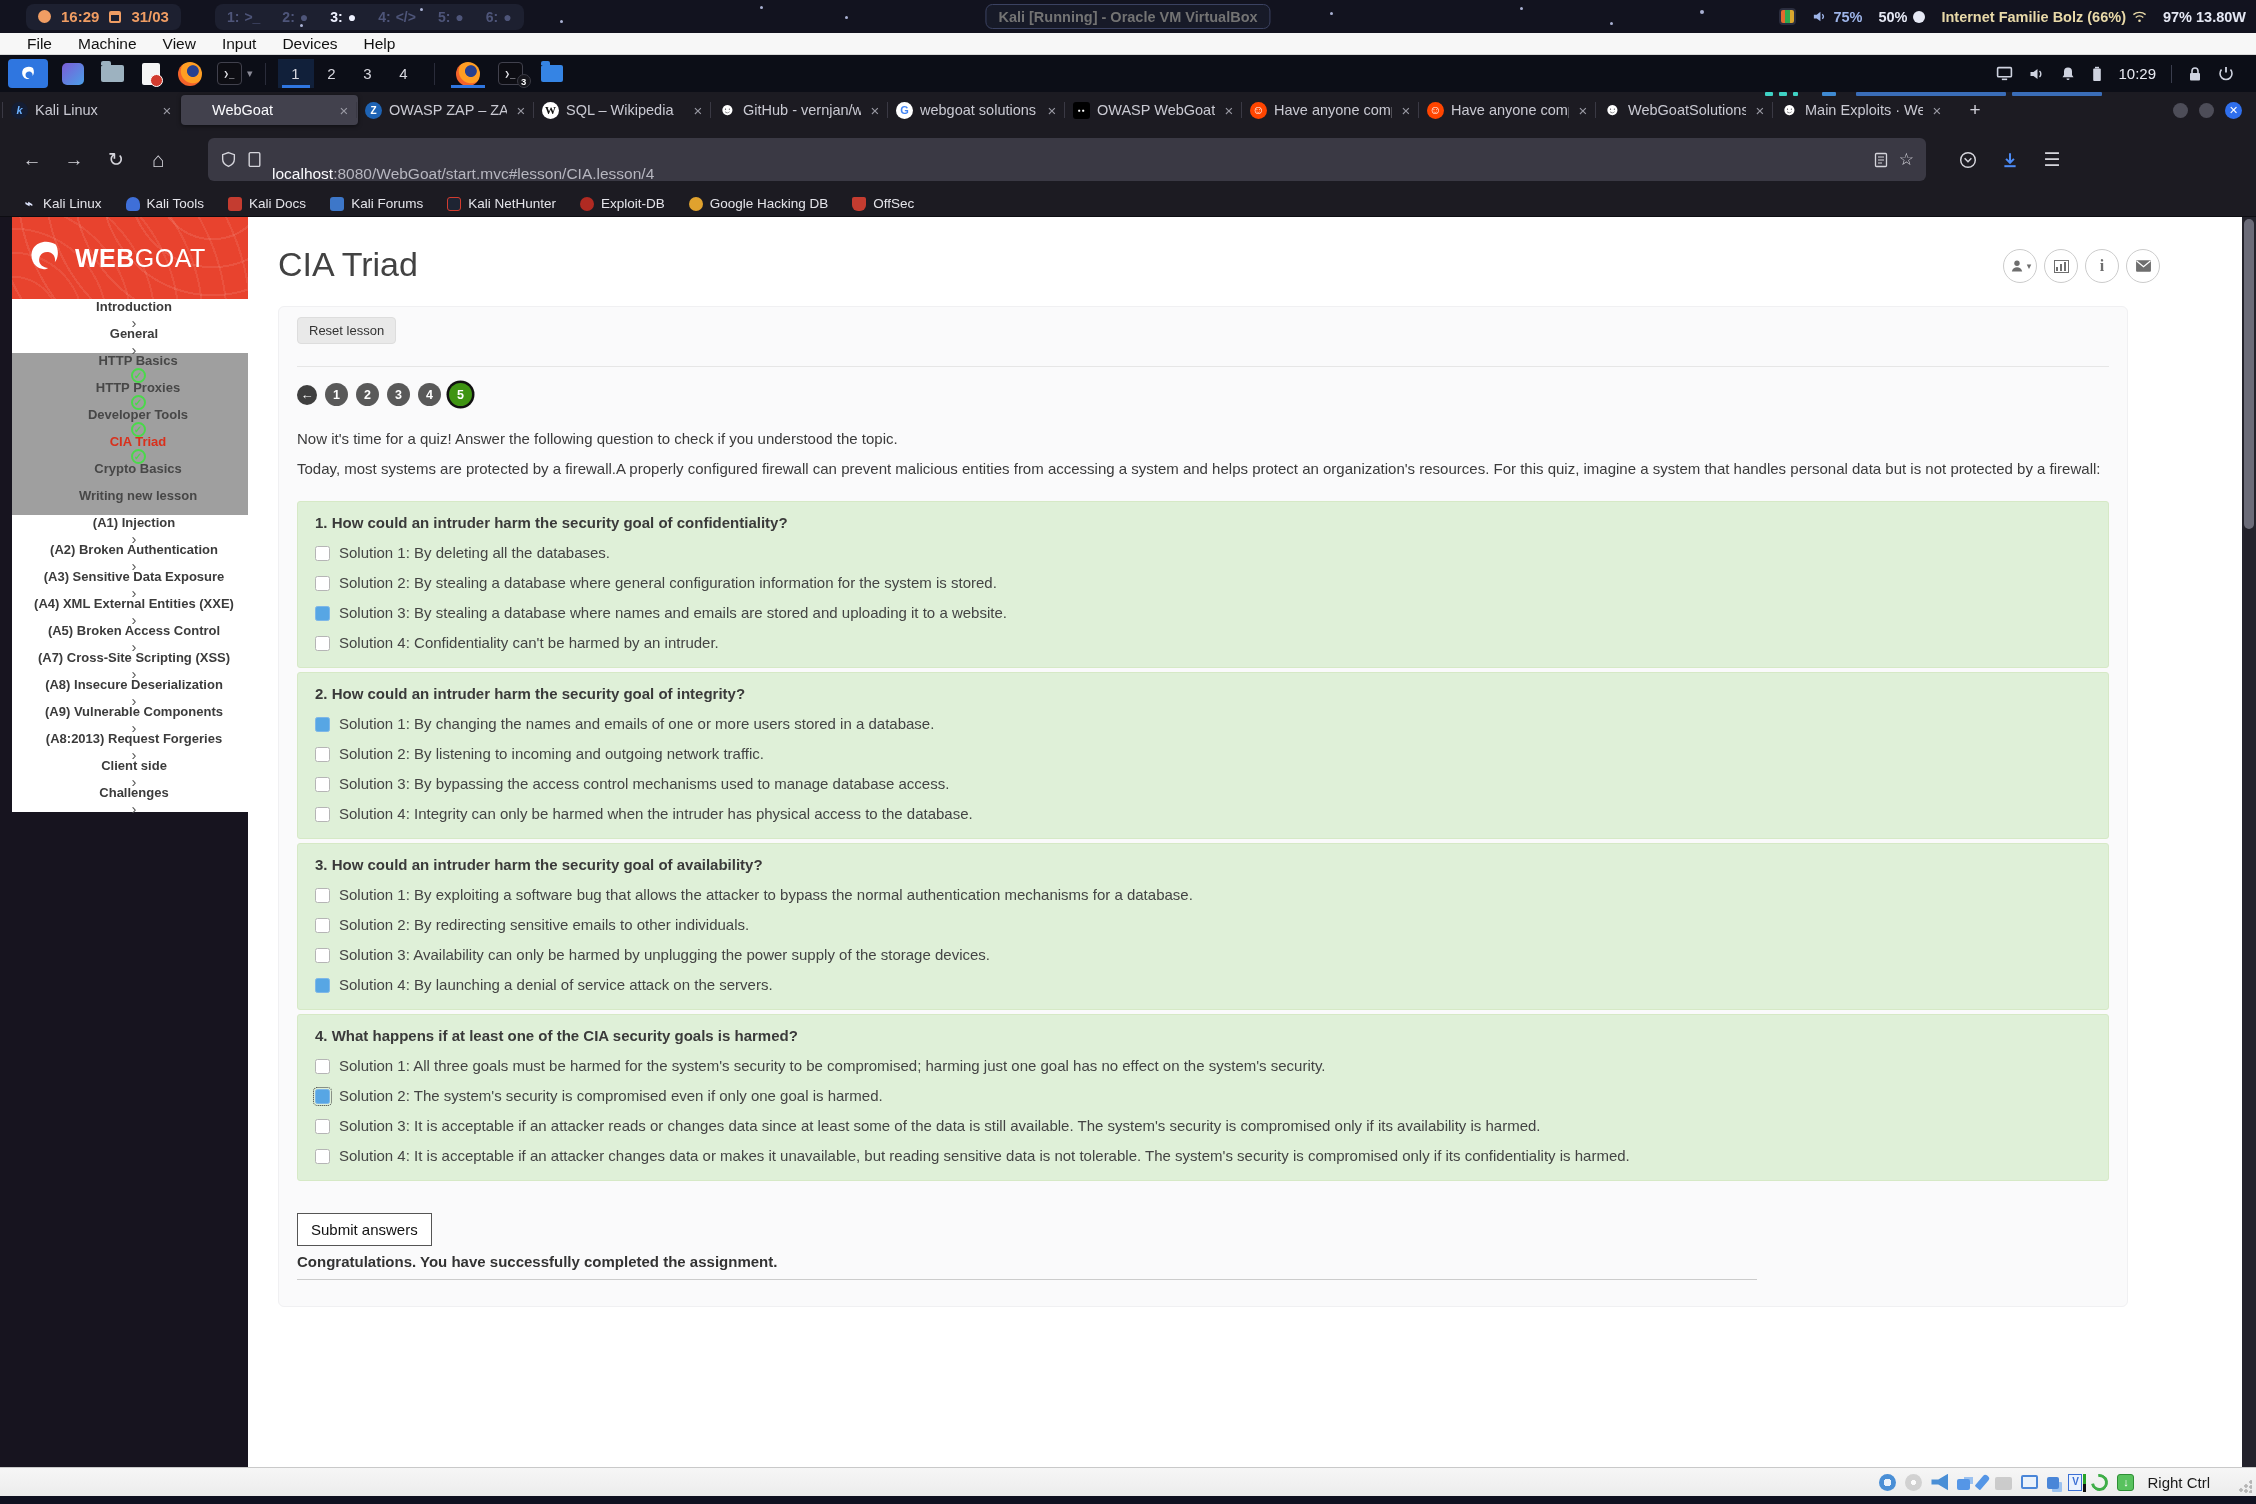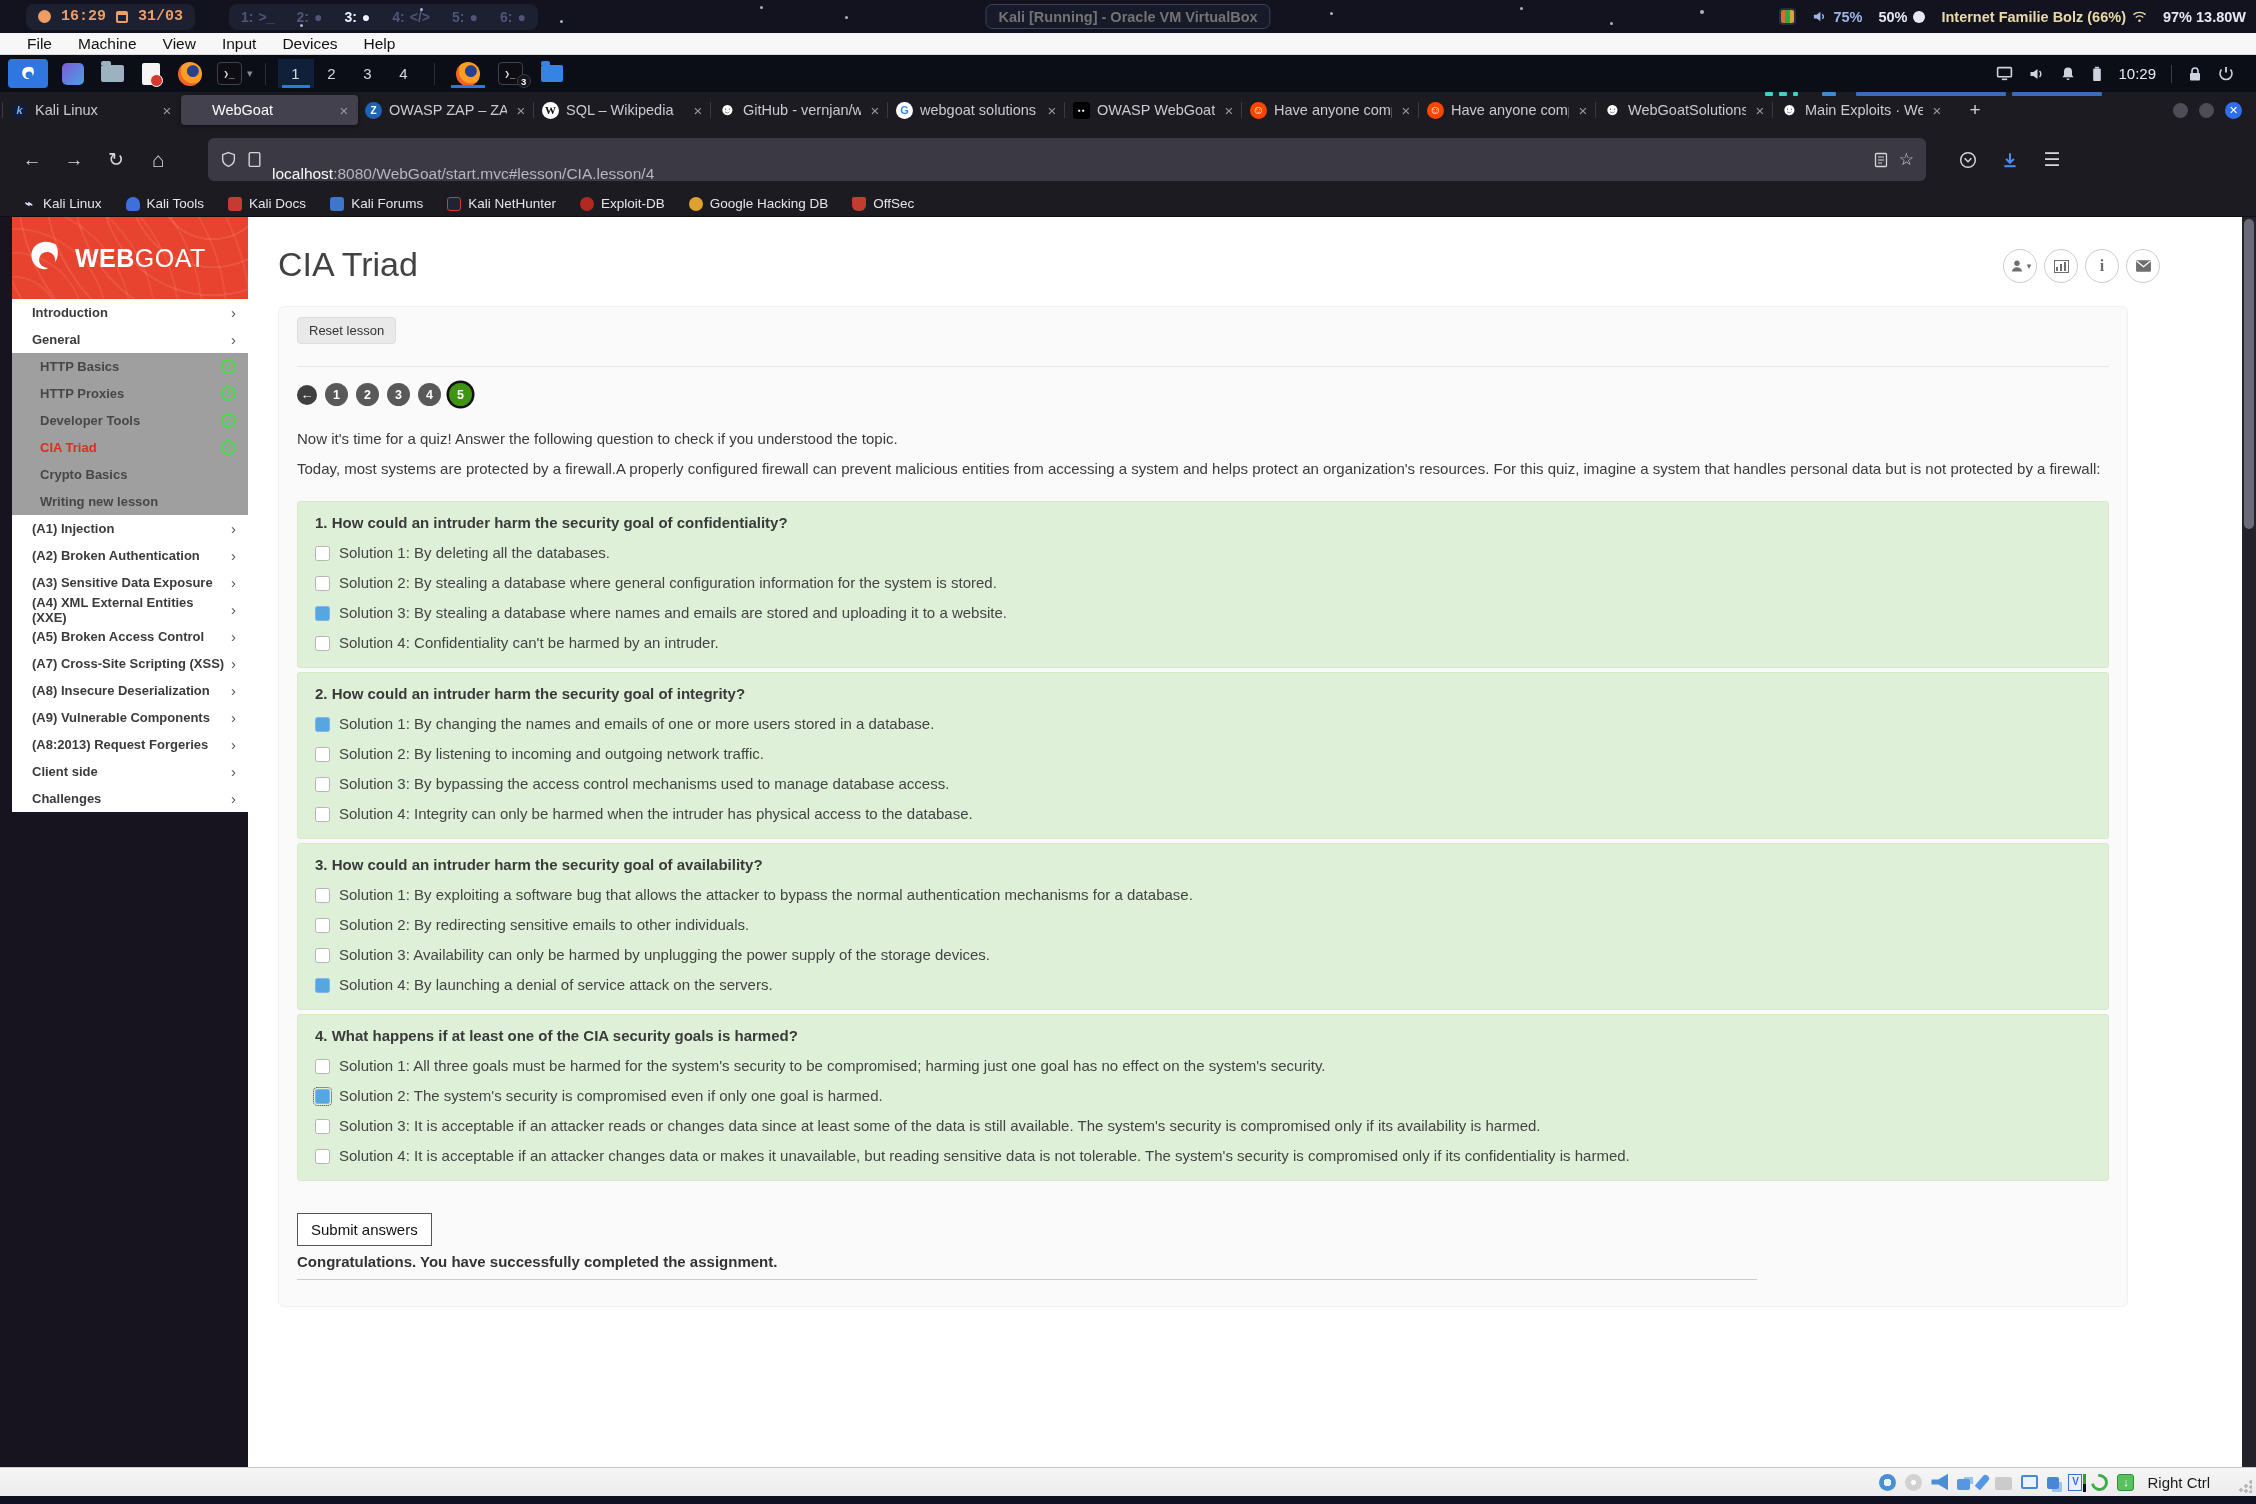--- a/index.html
+++ b/index.html
@@ -4,21 +4,21 @@
 <style>
   * { margin:0; padding:0; box-sizing:border-box; }
   html,body { width:2256px; height:1504px; overflow:hidden; background:#101120;
     font-family:"Liberation Sans", sans-serif; }
 
   
   .host-bar { position:relative; height:33px; background:#12131f; display:flex; align-items:center; }
   .stars { position:absolute; inset:0; pointer-events:none; }
   .stars i { position:absolute; width:3px; height:3px; border-radius:50%; background:#cfd8ff; opacity:.8; }
   .pill { background:#1d2030; border-radius:8px; height:26px; display:flex; align-items:center; padding:0 12px; gap:10px; }
-  .clock-pill { margin-left:26px; color:#f09d63; font-weight:bold; font-size:15px;font-family:Liberation Mono, monospace; }
+  .clock-pill { margin-left:26px; color:#f09d63; font-weight:bold; font-size:15px; }
   .clock-pill .dot-ic { width:13px; height:13px; border-radius:50%; background:#f09d63; position:relative; }
   .clock-pill .cal-ic { width:12px; height:12px; border:2px solid #f09d63; border-top-width:4px; border-radius:2px; }
   .ws-pill { margin-left:34px; gap:22px; color:#4e5579; font-size:14px; font-weight:bold; }
   .ws { display:flex; gap:5px; align-items:center; }
   .ws.active { color:#eef1ff; }
   .title-pill { position:absolute; left:50%; transform:translateX(-50%); top:4px; height:25px;
     background:#171a28; border:1px solid #3b4261; border-radius:7px; color:#737373;
     font-size:14.5px; font-weight:bold; }
   .host-right { margin-left:auto; margin-right:10px; display:flex; align-items:center; gap:16px;
     color:#e6e9f5; font-size:14.5px; font-weight:bold; }
@@ -127,21 +127,21 @@
 
   
   .page { height:1250px; display:flex; position:relative; background:#fff; }
   .sidebar { width:248px; background:#17141f; padding-left:12px; flex:none; }
   .wg-logo { height:82px; background:#e8432e; display:flex; align-items:center; padding-left:12px; gap:9px;
     background-image:repeating-radial-gradient(circle at 85% -40%, transparent 0 26px, rgba(255,255,255,.09) 26px 28px),
                      repeating-radial-gradient(circle at 0% 130%, transparent 0 22px, rgba(255,255,255,.08) 22px 24px); }
   .wg-logo .wordmark { color:#fff; font-size:25px; letter-spacing:.5px; font-weight:300; }
   .wg-logo .wordmark b { font-weight:bold;text-align:center; }
   .side-item { height:27px; background:#fff; display:flex; align-items:center; padding:0 12px 0 20px;
-    font-size:13px; font-weight:bold; color:#3b3b3b; }
+    font-size:13px; font-weight:bold; color:#3b3b3b;flex-direction:column; }
   .side-item .lbl { flex:1; }
   .side-item.sub { background:#9f9f9f; color:#474747; padding-left:28px; }
   .side-item.sub.active .lbl { color:#d9301c; }
   .chev { display:none; color:#555; font-size:15px; font-weight:normal; }
   .chev.show { display:block; }
   .chev::before { content:"›"; }
   .done-ic { display:none; width:15px; height:15px; border:2px solid #4ad94a; border-radius:50%;
     color:#4ad94a; font-size:10px; font-weight:bold; align-items:center; justify-content:center; }
   .done-ic.show { display:flex; }
   .done-ic::before { content:"✓"; }

